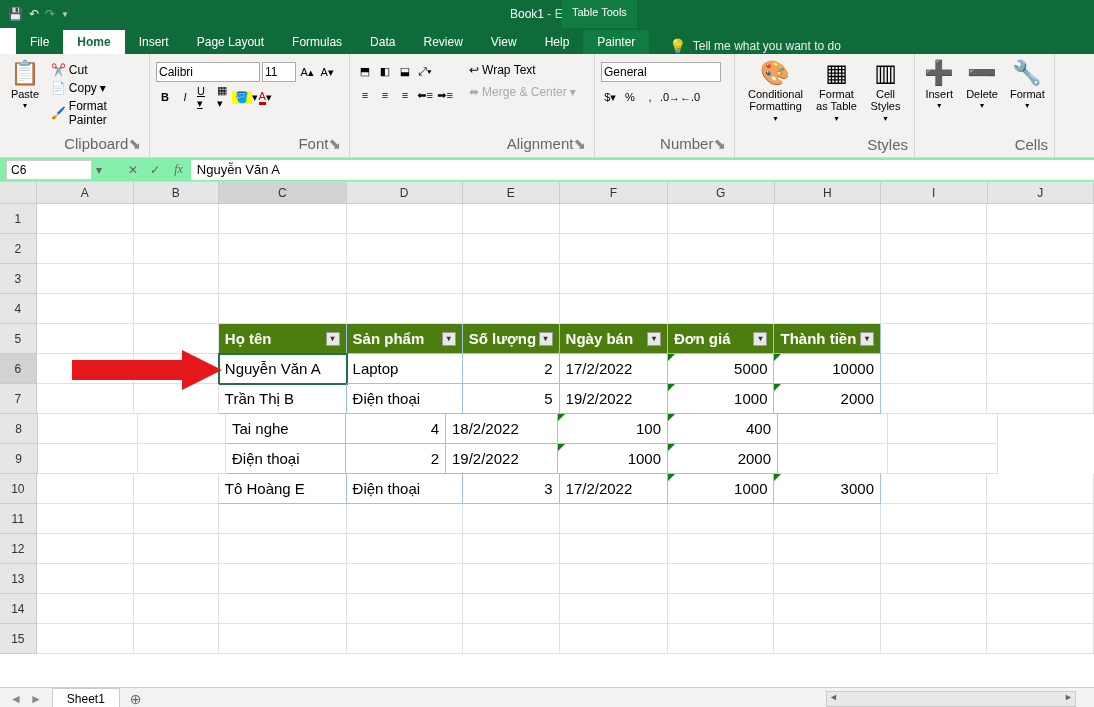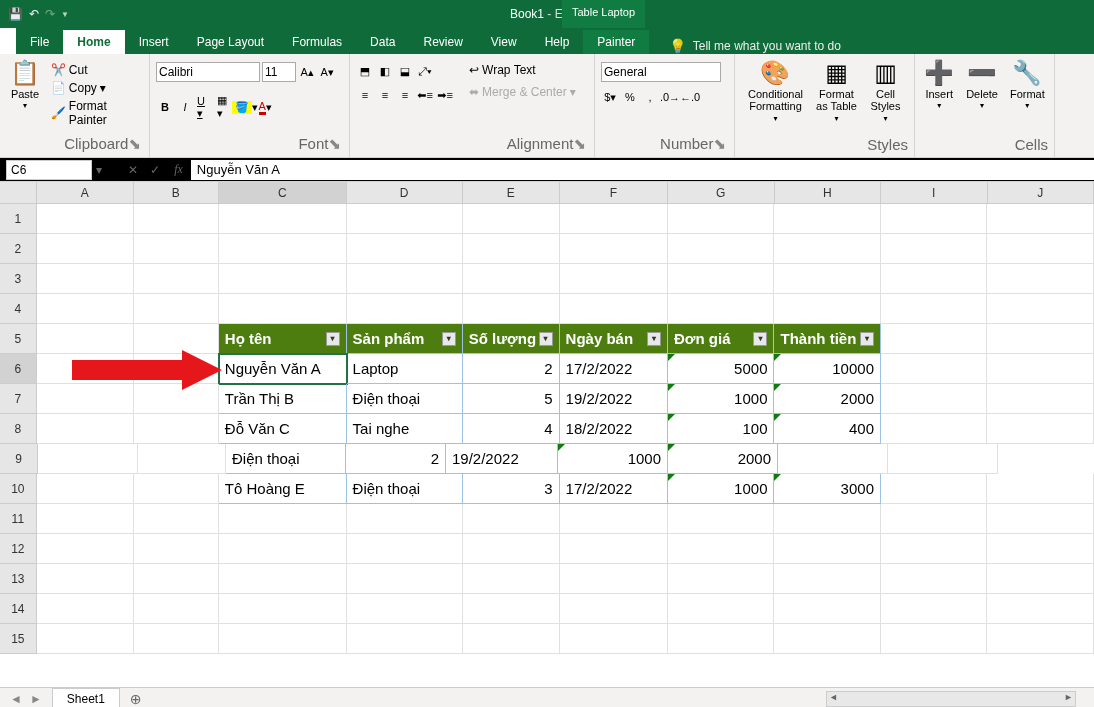--- a/index.html
+++ b/index.html
@@ -30,21 +30,21 @@
 .btn-lg { display: flex; flex-direction: column; align-items: center; gap: 2px; padding: 2px 4px; cursor: pointer; font-size: 11px; text-align: center; line-height: 1.1; }
 .btn-lg .ico { font-size: 24px; }
 .btn-sm { padding: 1px 3px; cursor: pointer; font-size: 12px; display: flex; align-items: center; gap: 3px; }
 .vstack { display: flex; flex-direction: column; gap: 2px; }
 .hstack { display: flex; gap: 2px; align-items: center; }
 select.rb, input.rb { height: 20px; border: 1px solid #aaa; font-size: 12px; padding: 0 2px; background: #fff; }
 .rb-btn { width: 18px; height: 18px; border: 1px solid transparent; display: inline-flex; align-items: center; justify-content: center; cursor: pointer; font-size: 11px; }
 .disabled { color: #aaa; }
 
 
-.fbar { height: 24px; border-bottom: 1px solid #d4d4d4; display: flex; align-items: center; background: #000000; }
+.fbar { height: 24px; border-bottom: 1px solid #d4d4d4; display: flex; align-items: center; background: #86efac; }
 .namebox { width: 86px; height: 20px; border: 1px solid #ccc; margin: 0 4px 0 6px; font-size: 12px; padding: 0 4px; background: #fff; outline: none; }
 .namebox-arrow { color: #666; margin-right: 20px; cursor: pointer; }
 .fx-btn { color: #666; padding: 0 6px; cursor: pointer; }
 .fx-label { font-style: italic; font-family: Georgia, serif; padding: 0 8px; color: #666; }
 .formula-input { flex: 1; border: none; outline: none; font-size: 13px; padding: 0 6px; height: 20px; }
 
 
 .grid-area { position: relative; height: 505px; overflow: hidden; background: #fff; }
 .col-headers { display: flex; height: 22px; background: #e6e6e6; border-bottom: 1px solid #ccc; }
 .corner { width: 38px; border-right: 1px solid #ccc; background: #e6e6e6; }
@@ -87,21 +87,21 @@
 <div class="titlebar">
   <div class="qat">
     <span>💾</span>
     <span>↶</span>
     <span style="opacity:.4">↷</span>
     <span style="font-size:8px;opacity:.7">▼</span>
   </div>
   <div class="title">
     <span>Book1</span><span class="app"> - Excel</span>
   </div>
-  <div class="table-tools">Table Laptop</div>
+  <div class="table-tools">Table Tools</div>
 </div>
 
 <div class="tabs">
   <div class="tab file">File</div>
   <div class="tab active">Home</div>
   <div class="tab">Insert</div>
   <div class="tab">Page Layout</div>
   <div class="tab">Formulas</div>
   <div class="tab">Data</div>
   <div class="tab">Review</div>
@@ -132,21 +132,21 @@
         <div class="btn-sm">
             <span>🖌️</span>
             <span>Format Painter</span>
           </div>
       </div>
     </div>
     <div class="group-label"><span>Clipboard</span><span class="launcher">⬊</span></div>
   </div>
 
   <div class="group" style="width:200px">
-    <div class="group-body vstack" style="width:100%;gap:16px;padding-top:4px">
+    <div class="group-body vstack" style="width:100%;gap:6px;padding-top:4px">
       <div class="hstack">
         <input class="rb" style="width: 104px;" value="Calibri">
         <input class="rb" style="width: 34px;" value="11">
         <span class="rb-btn">A▴</span>
         <span class="rb-btn">A▾</span>
       </div>
       <div class="hstack">
         <span class="rb-btn" style="font-weight:bold">B</span>
         <span class="rb-btn" style="font-style:italic">I</span>
         <span class="rb-btn" style="text-decoration:underline">U ▾</span>
@@ -373,21 +373,20 @@
         <div class="cell cF tbl">19/2/2022</div>
         <div class="cell cG tbl num green-tri">1000</div>
         <div class="cell cH tbl num green-tri">2000</div>
         <div class="cell cI"></div>
         <div class="cell cJ"></div>
       </div>
       <div class="row">
         <div class="rh">8</div>
         <div class="cell cA"></div>
         <div class="cell cB"></div>
-        <div class="cell cC tbl">Đỗ Văn C</div>
         <div class="cell cD tbl">Tai nghe</div>
         <div class="cell cE tbl num">4</div>
         <div class="cell cF tbl">18/2/2022</div>
         <div class="cell cG tbl num green-tri">100</div>
         <div class="cell cH tbl num green-tri">400</div>
         <div class="cell cI"></div>
         <div class="cell cJ"></div>
       </div>
       <div class="row">
         <div class="rh">9</div>

